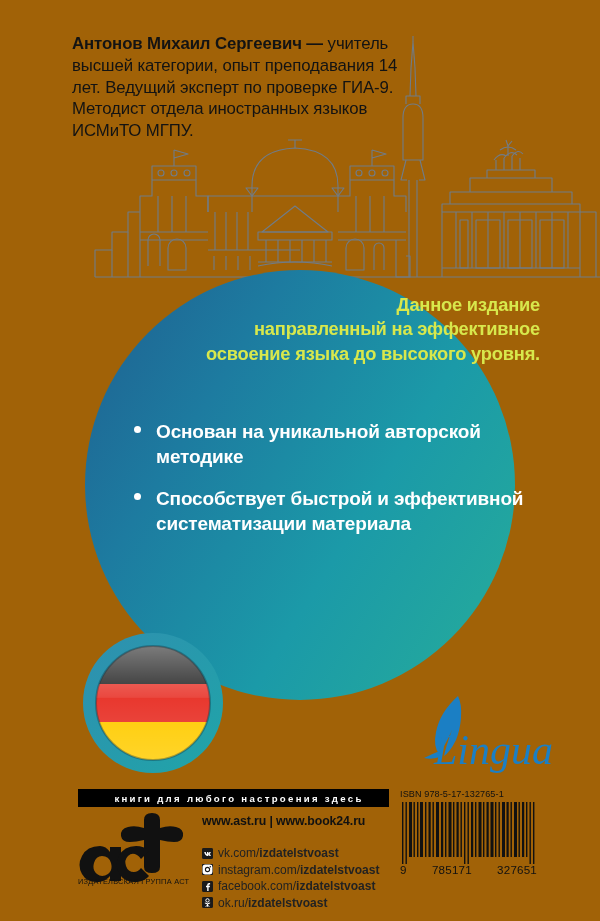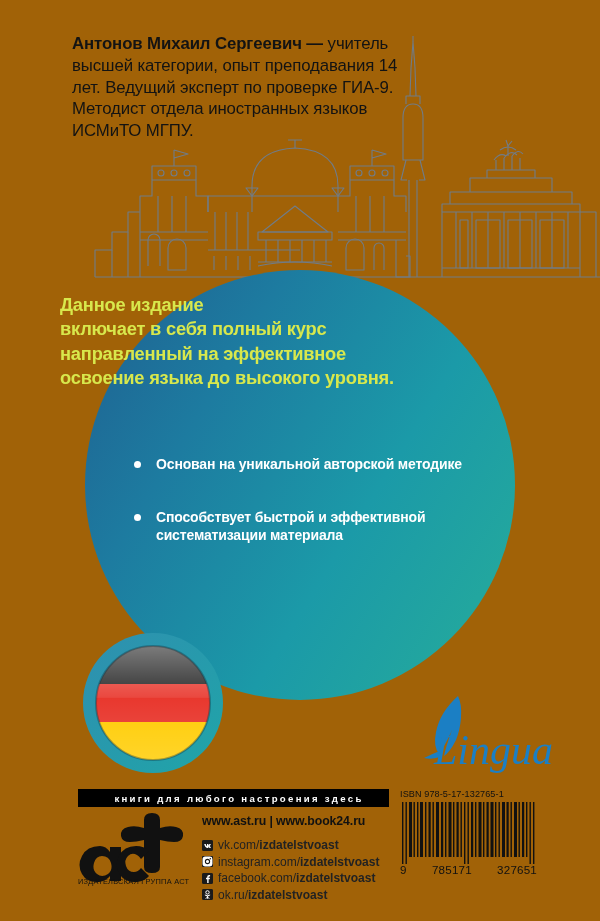--- a/index.html
+++ b/index.html
@@ -24,40 +24,39 @@
   .skyline{position:absolute;left:0;top:0;width:600px;height:300px;}
 
   
   .circle-wrap{position:absolute;left:0;top:0;width:600px;height:780px;}
 
   .circle-content{
     position:absolute;left:0;top:270px;width:600px;height:440px;
   }
   .headline{
     position:absolute;left:60px;top:23px;width:480px;
-    text-align:left;
+    text-align:right;
     color:#d8e84c;
     font-weight:bold;
     font-size:18.3px;
     line-height:1.33;
     letter-spacing:-0.2px;
   }
   .bullets{
     position:absolute;left:128px;top:150px;width:400px;
   }
   .bullet{
     position:relative;
     padding-left:28px;
     color:#ffffff;
     font-weight:bold;
-    font-size:14px;
+    font-size:19px;
     line-height:1.29;
     letter-spacing:-0.15px;
     margin-bottom:18px;
-    margin-top:35px;
   }
   .bullet:before{
     content:"";
     position:absolute;left:6px;top:6px;
     width:7px;height:7px;border-radius:50%;
     background:#ffffff;
   }
   .bullet.sp{margin-bottom:22px;}
 
   
@@ -81,21 +80,21 @@
   .astlogo{position:absolute;left:78px;top:812px;width:122px;height:84px;}
   .ast-caption{
     position:absolute;left:78px;top:877px;width:122px;
     text-align:left;font-size:7.4px;color:#111;letter-spacing:.25px;
     font-family:"Liberation Sans", sans-serif;
   }
 
   .weblinks{position:absolute;left:202px;top:814px;width:230px;}
   .weburl{
     font-size:12.3px;font-weight:bold;color:#111;letter-spacing:-0.1px;
-    margin-bottom:10px;white-space:nowrap;
+    margin-bottom:18px;white-space:nowrap;
   }
   .social-row{
     display:flex;align-items:center;
     font-size:12px;color:#222;margin-bottom:2.5px;white-space:nowrap;
   }
   .sicon{
     width:11px;height:11px;margin-right:5px;flex:0 0 auto;
     background:#1a1a1a;border-radius:2px;
     display:flex;align-items:center;justify-content:center;
   }
@@ -210,21 +209,20 @@
         <stop offset="100%" stop-color="#22a69f"></stop>
       </linearGradient>
     </defs>
     <circle cx="300" cy="485" r="215" fill="url(#circGrad)"></circle>
   </svg>
 
   <div class="circle-content">
 
     <div class="headline">
       <div>Данное издание</div>
-      <div>включает в себя полный курс</div>
       <div>направленный на эффективное</div>
       <div>освоение языка до высокого уровня.</div>
     </div>
 
     <div class="bullets">
       <div class="bullet">Основан на уникальной авторской методике</div>
       <div class="bullet">Способствует быстрой и эффективной систематизации материала</div>
     </div>
 
   </div>

